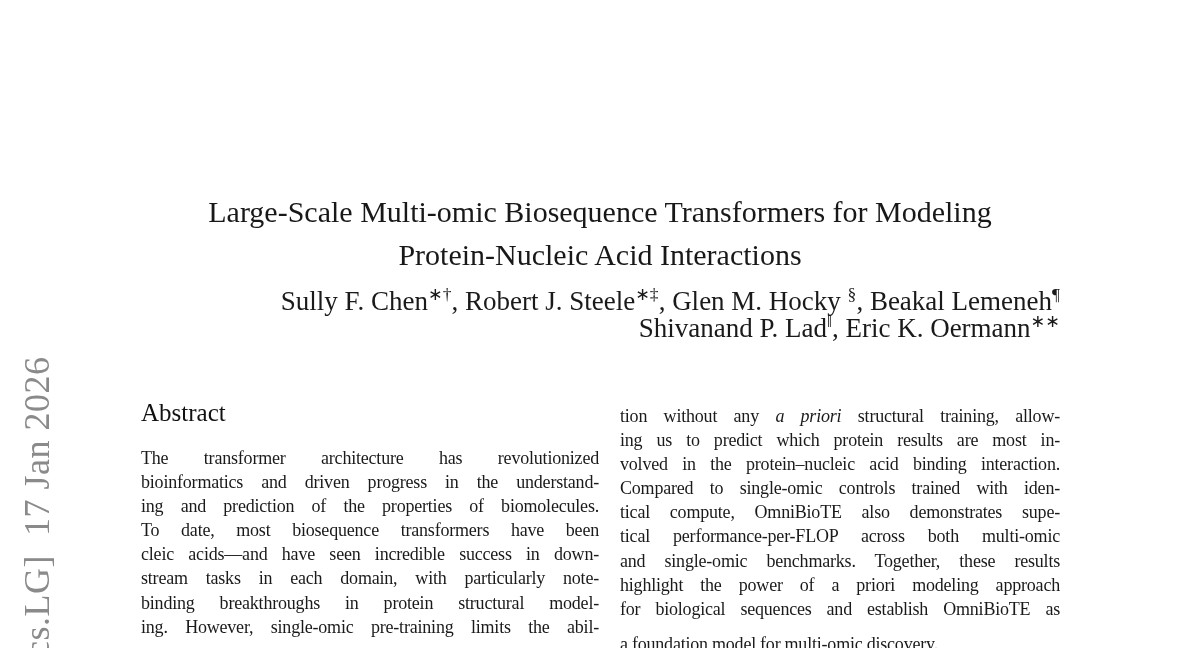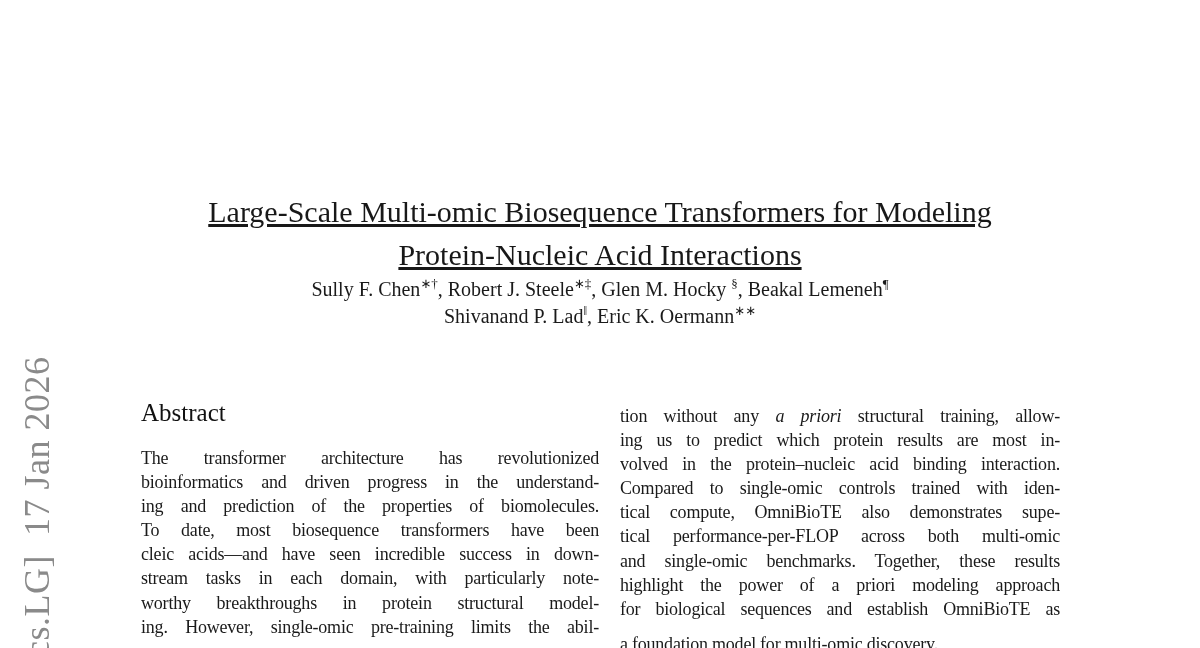--- a/index.html
+++ b/index.html
@@ -30,29 +30,28 @@
   }
   .title {
     position: absolute;
     left: 140px;
     top: 190px;
     width: 920px;
     text-align: center;
     font-size: 30px;
     line-height: 43px;
     color: #181818;
-    text-decoration: underline;
   }
   .authors {
     position: absolute;
     left: 140px;
-    top: 276px;
+    top: 288px;
     width: 920px;
-    text-align: center;
-    font-size: 20px;
+    text-align: right;
+    font-size: 27px;
     line-height: 27px;
   }
   .authors sup {
     font-size: 0.65em;
     line-height: 0;
   }
   .abstract-heading {
     position: absolute;
     left: 141px;
     top: 398px;
@@ -107,21 +106,21 @@
 
   <div class="abstract-heading">Abstract</div>
 
   <div class="col col-left">
       <div class="line">The transformer architecture has revolutionized</div>
       <div class="line">bioinformatics and driven progress in the understand-</div>
       <div class="line">ing and prediction of the properties of biomolecules.</div>
       <div class="line">To date, most biosequence transformers have been</div>
       <div class="line">cleic acids—and have seen incredible success in down-</div>
       <div class="line">stream tasks in each domain, with particularly note-</div>
-      <div class="line">worthy breakthroughs in protein structural model-</div>
+      <div class="line">binding breakthroughs in protein structural model-</div>
       <div class="line">ing. However, single-omic pre-training limits the abil-</div>
     </div>
 
   <div class="col col-right">
       <div class="line">tion without any <i>a priori</i> structural training, allow-</div>
       <div class="line">ing us to predict which protein results are most in-</div>
       <div class="line">volved in the protein–nucleic acid binding interaction.</div>
       <div class="line">Compared to single-omic controls trained with iden-</div>
       <div class="line">tical compute, OmniBioTE also demonstrates supe-</div>
       <div class="line">tical performance-per-FLOP across both multi-omic</div>

